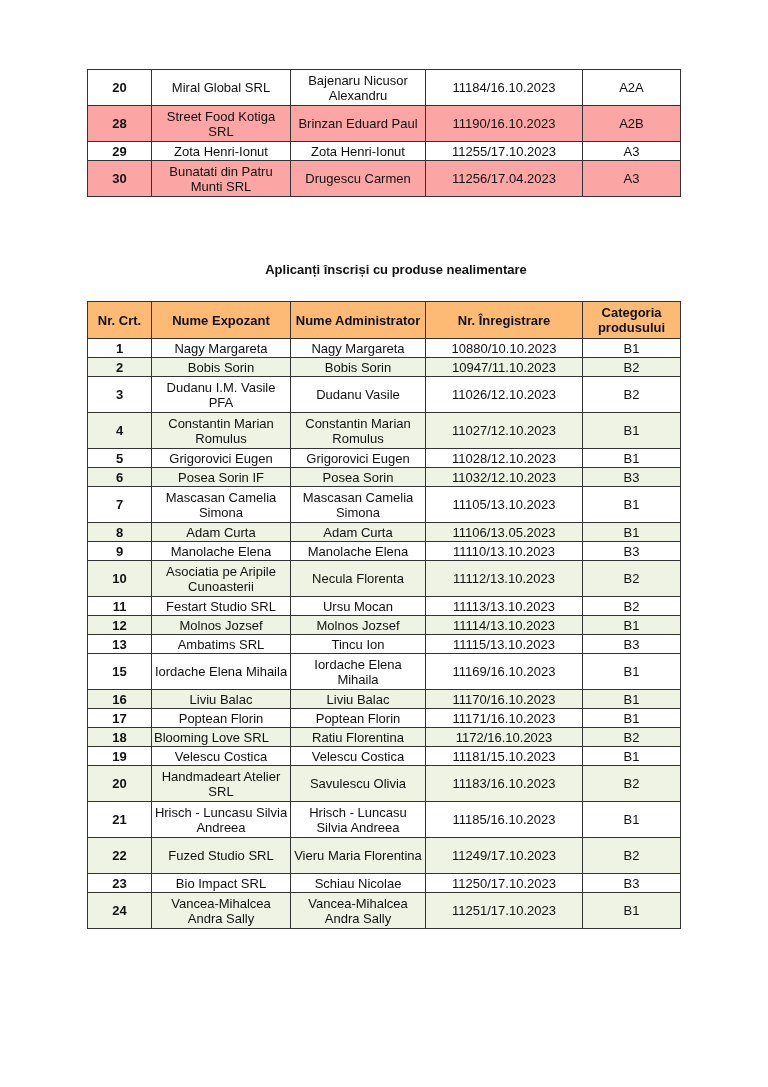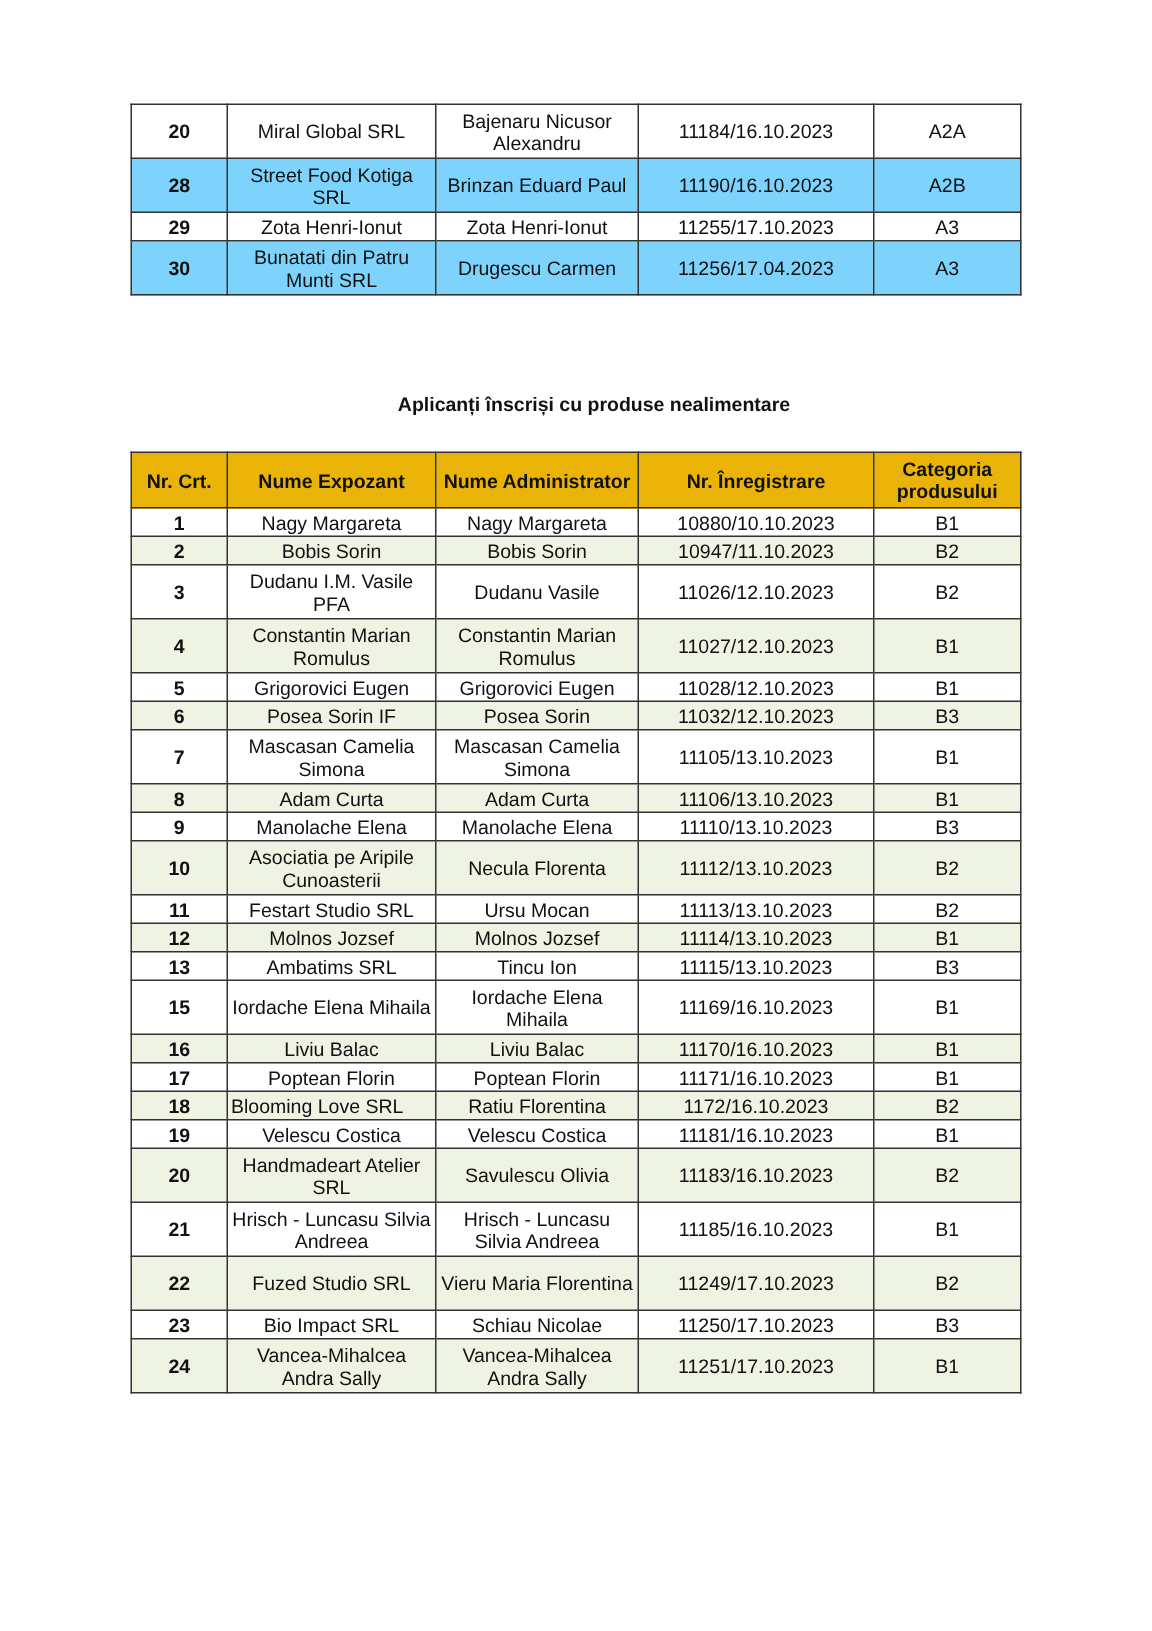--- a/index.html
+++ b/index.html
@@ -2,23 +2,23 @@
 <html><head>
 <meta charset="utf-8">
 <style>
   html, body { margin: 0; padding: 0; background: #ffffff; }
   body { width: 768px; height: 1087px; position: relative; font-family: "Liberation Sans", sans-serif; color: #111; overflow: hidden; }
   table { border-collapse: collapse; position: absolute; left: 87px; table-layout: fixed; }
   td, th { border: 1px solid #333; text-align: center; vertical-align: middle; font-size: 13px; line-height: 15px; padding: 1px 2px; white-space: normal; }
   col.c1 { width: 64px; } col.c2 { width: 139px; } col.c3 { width: 135px; } col.c4 { width: 157px; } col.c5 { width: 98px; }
   td.nr { font-weight: bold; }
   #table-top { top: 69px; }
-  #table-top tr.blue td { background: #7dd3fc; }
+  #table-top tr.blue td { background: #fca5a5; }
   #table-main { top: 301px; }
-  #table-main th { background: #eab308; font-weight: bold; font-size: 13px; line-height: 15px; height: 34px; }
+  #table-main th { background: #fdba74; font-weight: bold; font-size: 13px; line-height: 15px; height: 34px; }
   #table-main tr.green td { background: #eef3e3; }
   .section-title { position: absolute; top: 262px; left: 12px; width: 768px; text-align: center; font-weight: bold; font-size: 13px; }
   tr.h2 td { height: 33px; }
   tr.h1 td { height: 16px; }
   .clip { overflow: hidden; white-space: nowrap; text-overflow: clip; }
 </style>
 </head>
 <body>
 
 <table id="table-top">
@@ -127,21 +127,21 @@
         <td class="nr">7</td>
         <td>Mascasan Camelia Simona</td>
         <td>Mascasan Camelia Simona</td>
         <td>11105/13.10.2023</td>
         <td>B1</td>
       </tr>
       <tr class="green h1">
         <td class="nr">8</td>
         <td>Adam Curta</td>
         <td>Adam Curta</td>
-        <td>11106/13.10.2023</td>
+        <td>11106/13.05.2023</td>
         <td>B1</td>
       </tr>
       <tr class="h1">
         <td class="nr">9</td>
         <td>Manolache Elena</td>
         <td>Manolache Elena</td>
         <td>11110/13.10.2023</td>
         <td>B3</td>
       </tr>
       <tr class="green h2">
@@ -197,21 +197,21 @@
         <td class="nr">18</td>
         <td class="clip" style="direction: rtl; text-align: left;">Blooming Love SRL</td>
         <td>Ratiu Florentina</td>
         <td>1172/16.10.2023</td>
         <td>B2</td>
       </tr>
       <tr class="h1">
         <td class="nr">19</td>
         <td>Velescu Costica</td>
         <td>Velescu Costica</td>
-        <td>11181/16.10.2023</td>
+        <td>11181/15.10.2023</td>
         <td>B1</td>
       </tr>
       <tr class="green h2">
         <td class="nr">20</td>
         <td>Handmadeart Atelier SRL</td>
         <td>Savulescu Olivia</td>
         <td>11183/16.10.2023</td>
         <td>B2</td>
       </tr>
       <tr class="h2">

